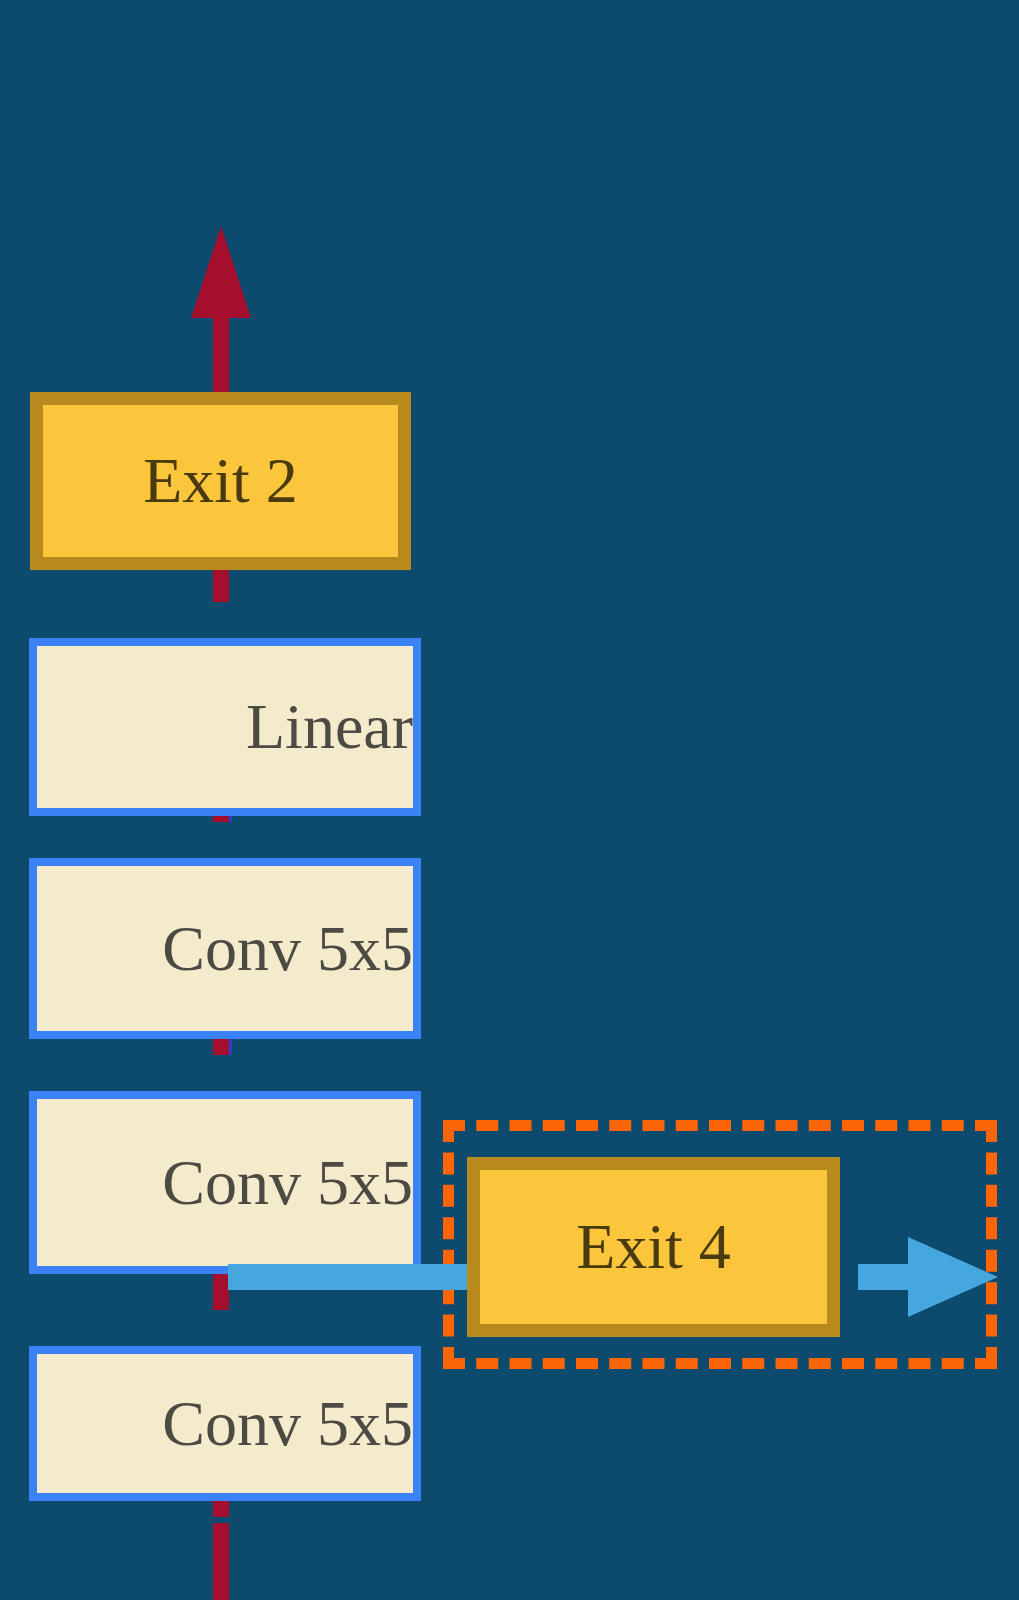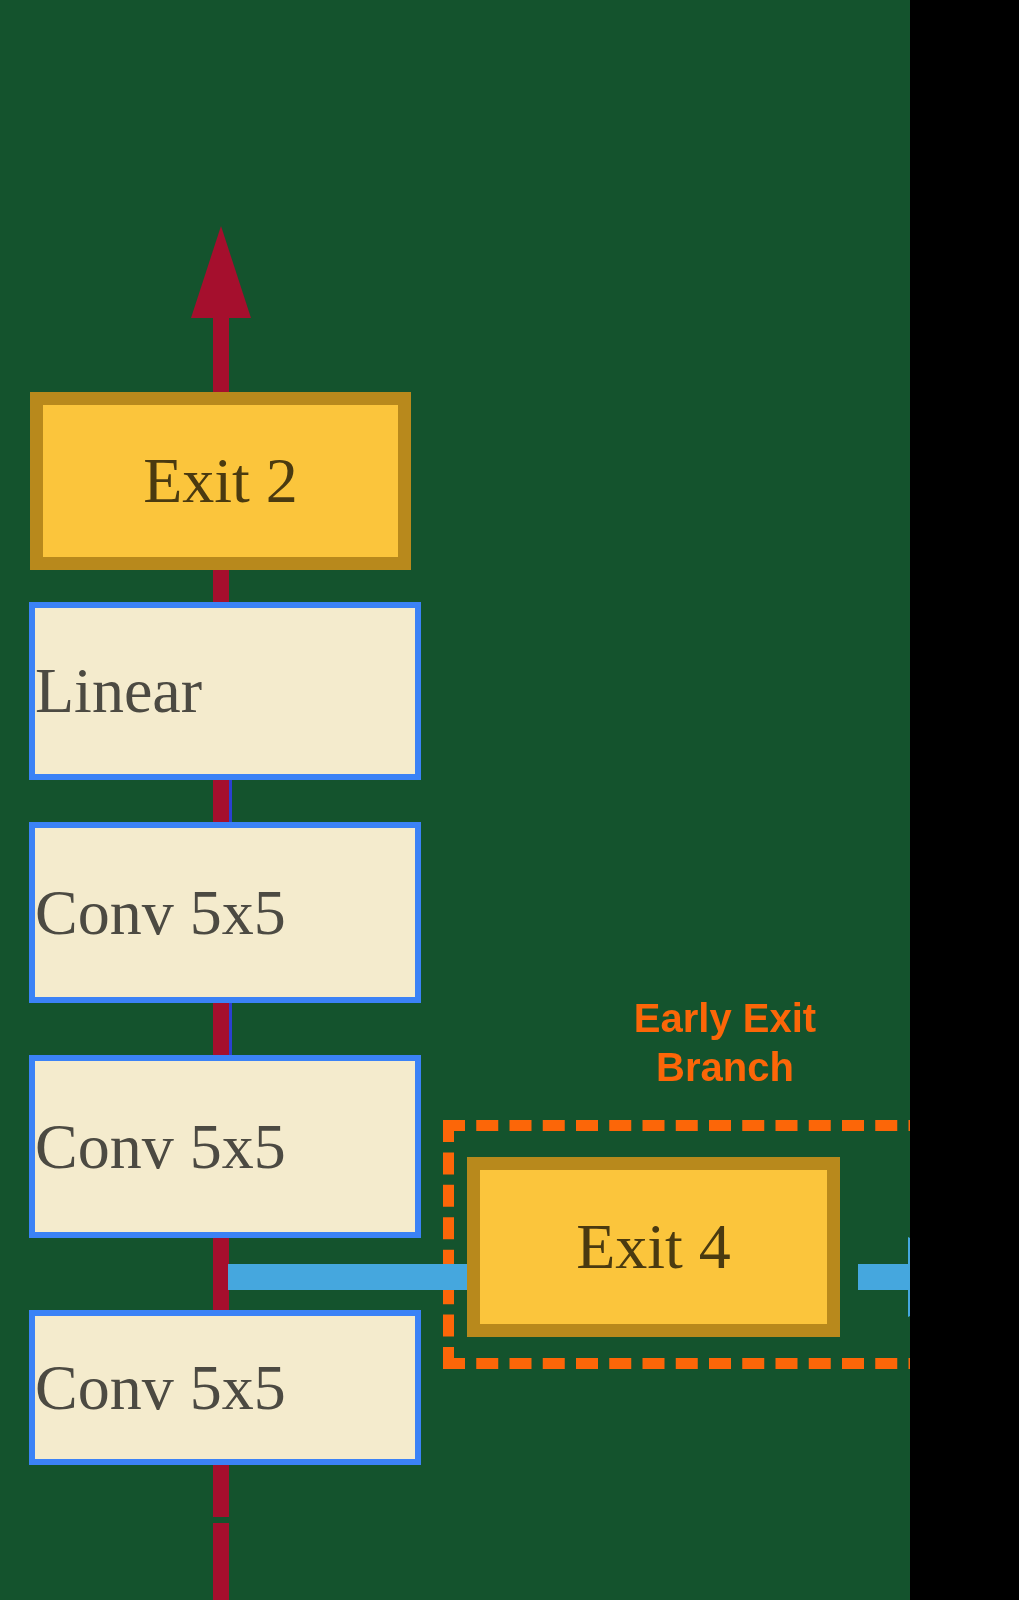--- a/index.html
+++ b/index.html
@@ -2,23 +2,23 @@
 <html><head>
 <meta charset="utf-8">
 <style>
   html, body {
     margin: 0;
     padding: 0;
     background: #000000;
   }
   #canvas {
     position: relative;
-    width: 910px;
+    width: 1019px;
     height: 1600px;
-    background: #14532d;
+    background: #0c4a6e;
     overflow: hidden;
     font-family: "Liberation Serif", serif;
   }
 
   
   .trunk {
     position: absolute;
     background: #A50F2D;
   }
   .trunk-blueedge {
@@ -34,24 +34,25 @@
     border-left: 30px solid transparent;
     border-right: 30px solid transparent;
     border-bottom: 92px solid #A50F2D;
   }
 
   
   .layer-box {
     position: absolute;
     box-sizing: border-box;
     background: #F4EBCD;
-    border: 6px solid #3b82f6;
+    border: 8px solid #3b82f6;
     display: flex;
     align-items: center;
-    justify-content: flex-start;
+    justify-content: flex-end;
+    margin-top: 36px;
   }
   .layer-box .label {
     font-family: "Liberation Serif", serif;
     font-size: 64px;
     color: #4C4A42;
     line-height: 1;
     white-space: nowrap;
   }
 
   
@@ -138,22 +139,20 @@
   </div>
 
   <div class="layer-box" style="left:29px; top:1055px; width:392px; height:183px;">
     <span class="label">Conv 5x5</span>
   </div>
 
   <div class="layer-box" style="left:29px; top:1310px; width:392px; height:155px;">
     <span class="label">Conv 5x5</span>
   </div>
 
-  <div class="branch-caption" style="left:560px; top:994px; width:330px;">Early Exit
-Branch</div>
 
   <div class="branch-region" style="left:443px; top:1120px; width:554px; height:249px;"></div>
 
   <div class="blue-line" style="left:228px; top:1264px; width:245px; height:26px;"></div>
 
   <div class="exit-box" style="left:467px; top:1157px; width:373px; height:180px;">
     <span class="label">Exit 4</span>
   </div>
 
   <div class="blue-line" style="left:858px; top:1264px; width:52px; height:26px;"></div>

